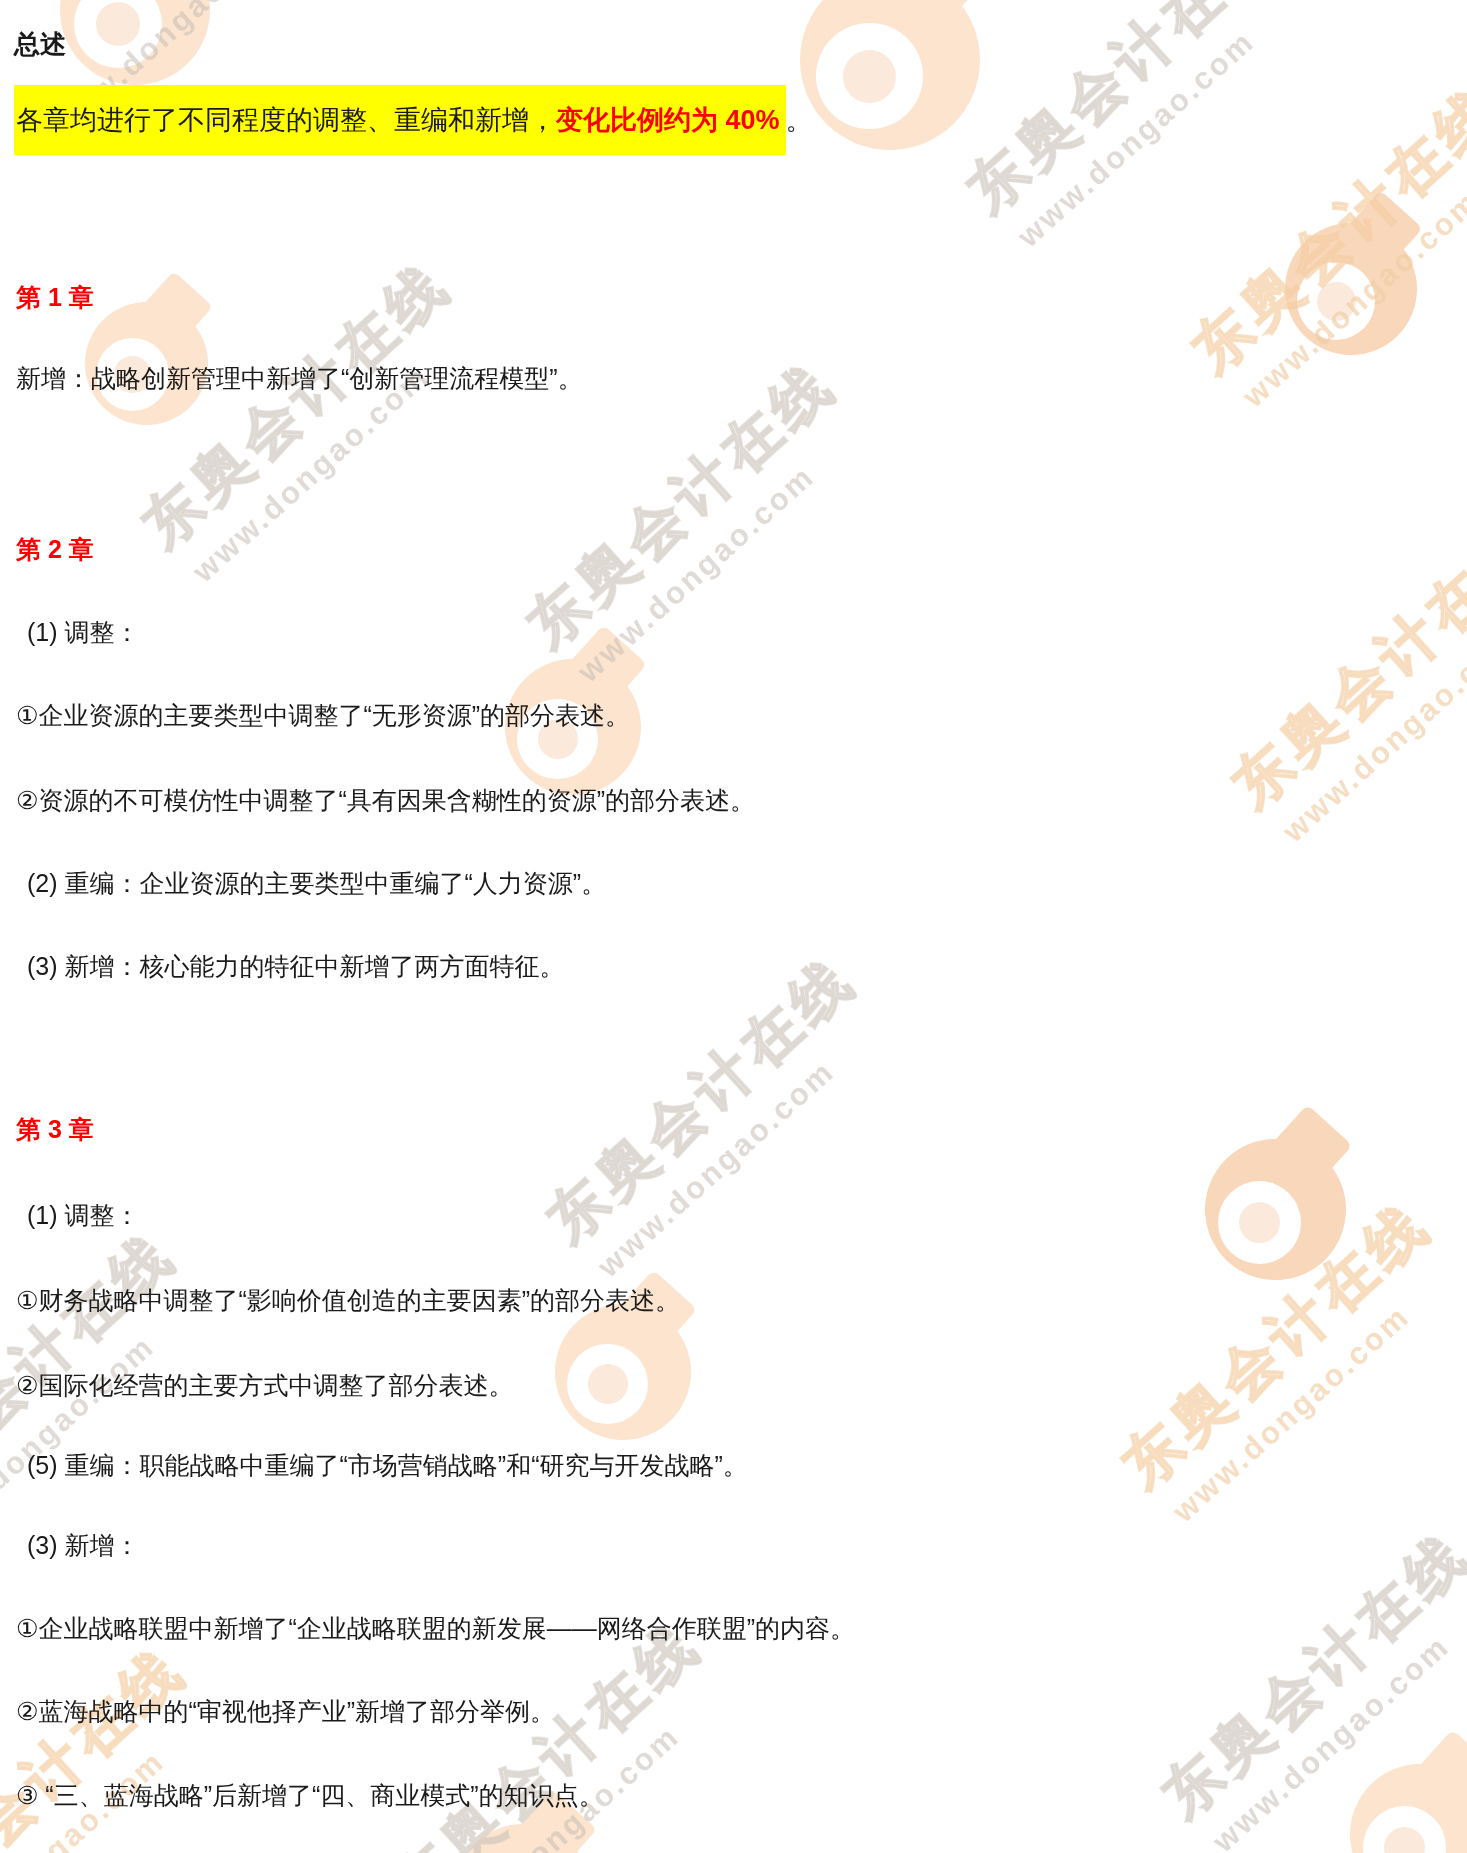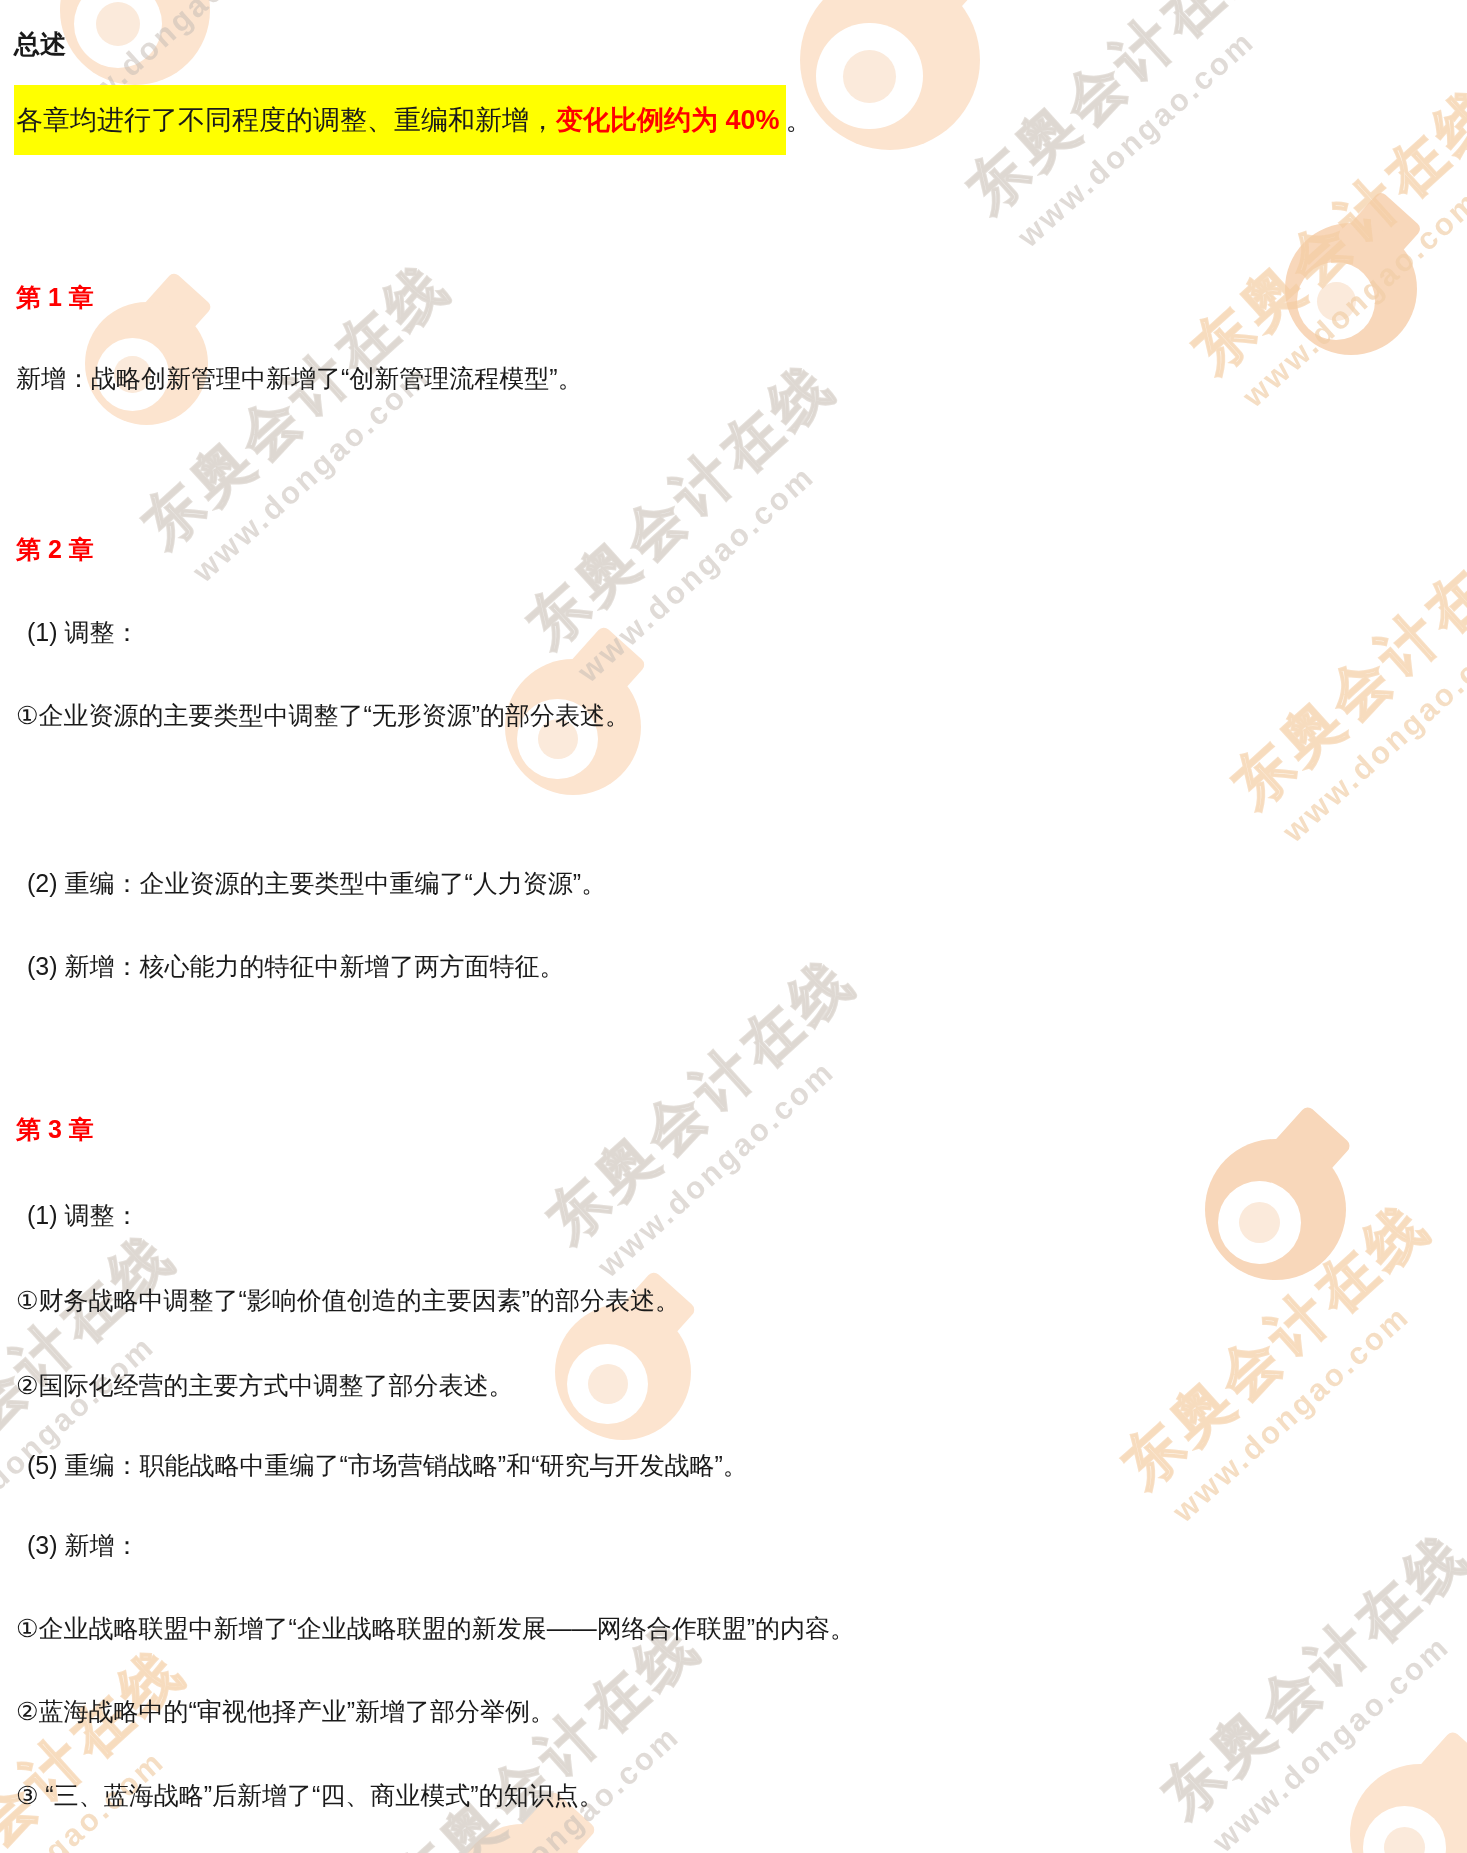--- a/index.html
+++ b/index.html
@@ -209,20 +209,21 @@
     <div class="hl-line" style="left:14px; top:85px;">
       <span class="hl"><span>各章均进行了不同程度的调整、重编和新增，</span><span class="em">变化比例约为 40%</span></span><span class="hl-suffix">。</span>
     </div>
 
     <div class="chapter-title" style="left:16px; top:281px;">第 1 章</div>
     <div class="line" style="left:16px; top:361px;">新增：战略创新管理中新增了“创新管理流程模型”。</div>
 
     <div class="chapter-title" style="left:16px; top:533px;">第 2 章</div>
     <div class="line" style="left:27px; top:615px;">(1) 调整：</div>
     <div class="line" style="left:16px; top:698px;">①企业资源的主要类型中调整了“无形资源”的部分表述。</div>
+    <div class="line" style="left:16px; top:783px;">②资源的不可模仿性中调整了“具有因果含糊性的资源”的部分表述。</div>
     <div class="line" style="left:27px; top:866px;">(2) 重编：企业资源的主要类型中重编了“人力资源”。</div>
     <div class="line" style="left:27px; top:949px;">(3) 新增：核心能力的特征中新增了两方面特征。</div>
 
     <div class="chapter-title" style="left:16px; top:1113px;">第 3 章</div>
     <div class="line" style="left:27px; top:1198px;">(1) 调整：</div>
     <div class="line" style="left:16px; top:1283px;">①财务战略中调整了“影响价值创造的主要因素”的部分表述。</div>
     <div class="line" style="left:16px; top:1368px;">②国际化经营的主要方式中调整了部分表述。</div>
     <div class="line" style="left:27px; top:1448px;">(5) 重编：职能战略中重编了“市场营销战略”和“研究与开发战略”。</div>
     <div class="line" style="left:27px; top:1528px;">(3) 新增：</div>
     <div class="line" style="left:16px; top:1611px;">①企业战略联盟中新增了“企业战略联盟的新发展——网络合作联盟”的内容。</div>

